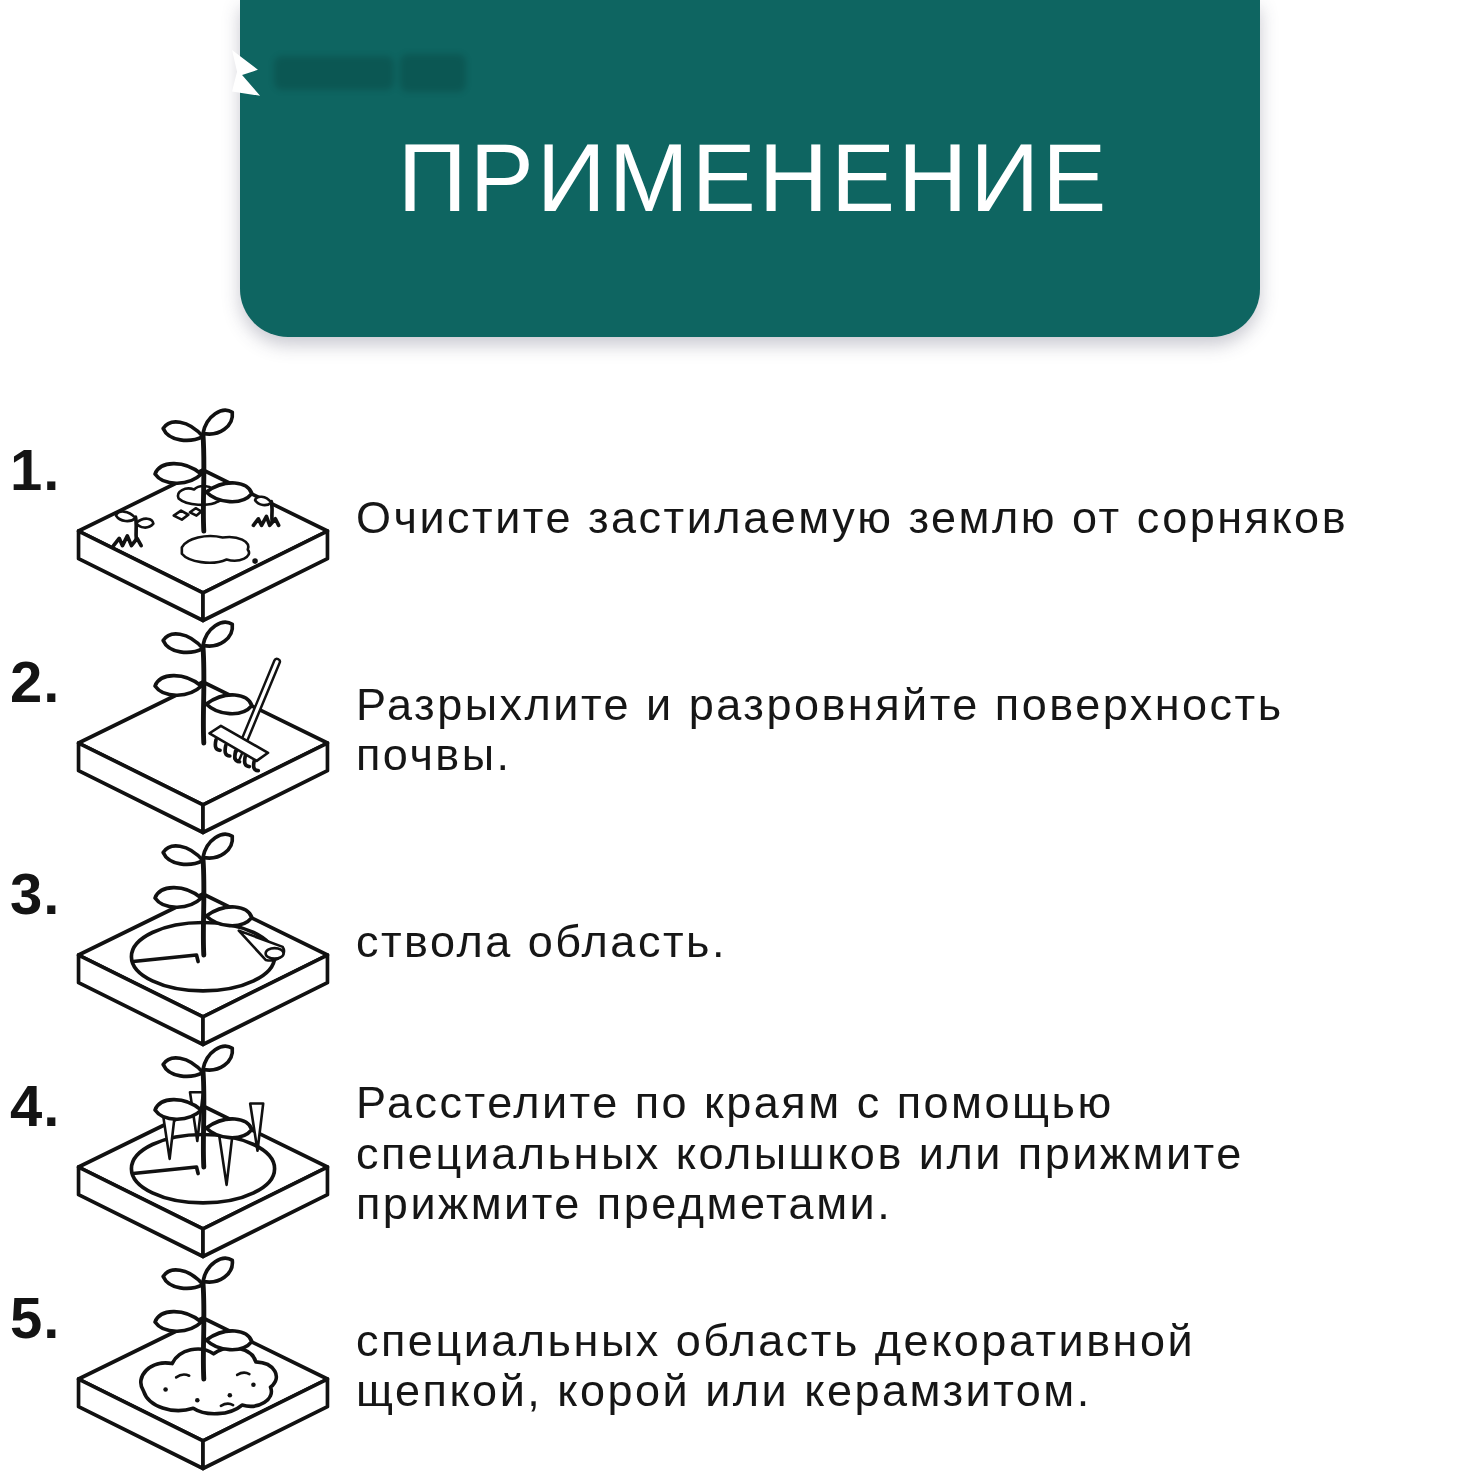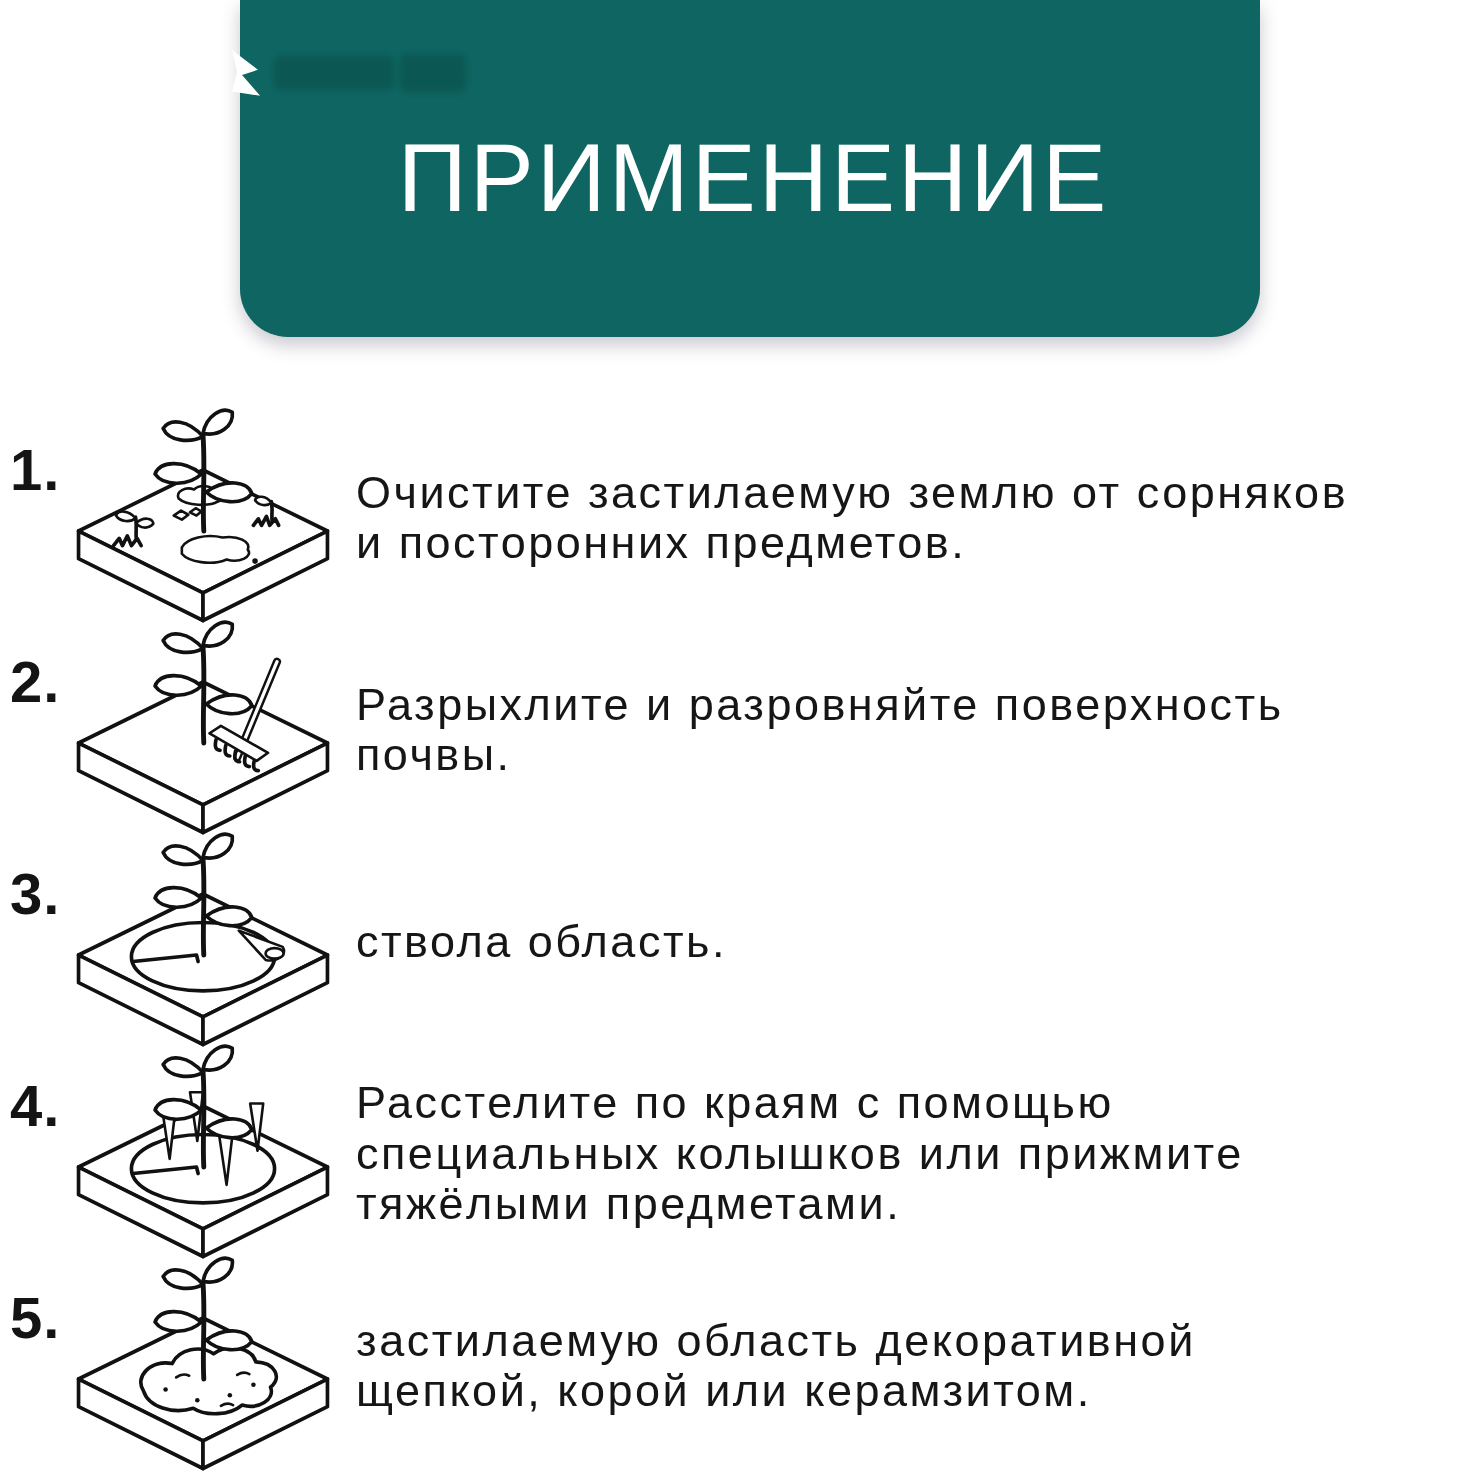--- a/index.html
+++ b/index.html
@@ -153,21 +153,20 @@
 
           <path class="lk" d="M169,150 C167,115 171,75 168,32" style="stroke-width:6"></path>
           <path class="fw" d="M168,30 C172,8 192,-4 204,4 C206,21 188,34 168,30 Z"></path>
           <path class="fw" d="M168,34 C150,13 127,11 119,24 C126,40 152,42 168,34 Z"></path>
           <path class="fw" d="M166,80 C144,62 115,64 109,80 C120,96 152,94 166,80 Z"></path>
           <path class="fw" d="M172,102 C196,85 223,89 228,104 C216,119 186,116 172,102 Z"></path>
         </svg>
       </div>
       <p class="text">
         <span class="line">Очистите застилаемую землю от сорняков</span>
-        <span class="line">и посторонних предметов.</span>
       </p>
     </section>
 
     <section class="step">
       <span class="num">2.</span>
       <div class="illo">
         <svg viewBox="0 0 336 268">
           <polygon class="fw" points="15,150 168,75 321,150 168,226"></polygon>
           <path class="fw" d="M15,150 L15,184 L168,260 L168,226 Z"></path>
           <path class="fw" d="M321,150 L321,184 L168,260 L168,226 Z"></path>
@@ -235,21 +234,21 @@
           <path class="lk" d="M169,150 C167,115 171,75 168,32" style="stroke-width:6"></path>
           <path class="fw" d="M168,30 C172,8 192,-4 204,4 C206,21 188,34 168,30 Z"></path>
           <path class="fw" d="M168,34 C150,13 127,11 119,24 C126,40 152,42 168,34 Z"></path>
           <path class="fw" d="M166,80 C144,62 115,64 109,80 C120,96 152,94 166,80 Z"></path>
           <path class="fw" d="M172,102 C196,85 223,89 228,104 C216,119 186,116 172,102 Z"></path>
         </svg>
       </div>
       <p class="text">
         <span class="line">Расстелите по краям с помощью</span>
         <span class="line">специальных колышков или прижмите</span>
-        <span class="line">тяжёлыми предметами.</span>
+        <span class="line">прижмите предметами.</span>
       </p>
     </section>
 
     <section class="step">
       <span class="num">5.</span>
       <div class="illo">
         <svg viewBox="0 0 336 268">
           <polygon class="fw" points="15,150 168,75 321,150 168,226"></polygon>
           <path class="fw" d="M15,150 L15,184 L168,260 L168,226 Z"></path>
           <path class="fw" d="M321,150 L321,184 L168,260 L168,226 Z"></path>
@@ -264,19 +263,19 @@
           <path class="lk" d="M190,183 q8,-5 15,-1" style="stroke-width:3.2"></path>
 
           <path class="lk" d="M169,150 C167,115 171,75 168,32" style="stroke-width:6"></path>
           <path class="fw" d="M168,30 C172,8 192,-4 204,4 C206,21 188,34 168,30 Z"></path>
           <path class="fw" d="M168,34 C150,13 127,11 119,24 C126,40 152,42 168,34 Z"></path>
           <path class="fw" d="M166,80 C144,62 115,64 109,80 C120,96 152,94 166,80 Z"></path>
           <path class="fw" d="M172,102 C196,85 223,89 228,104 C216,119 186,116 172,102 Z"></path>
         </svg>
       </div>
       <p class="text">
-        <span class="line">застилаемую область декоративной</span>
+        <span class="line">специальных область декоративной</span>
         <span class="line">щепкой, корой или керамзитом.</span>
       </p>
     </section>
 
   </main>
 </div>
 
 </body></html>

